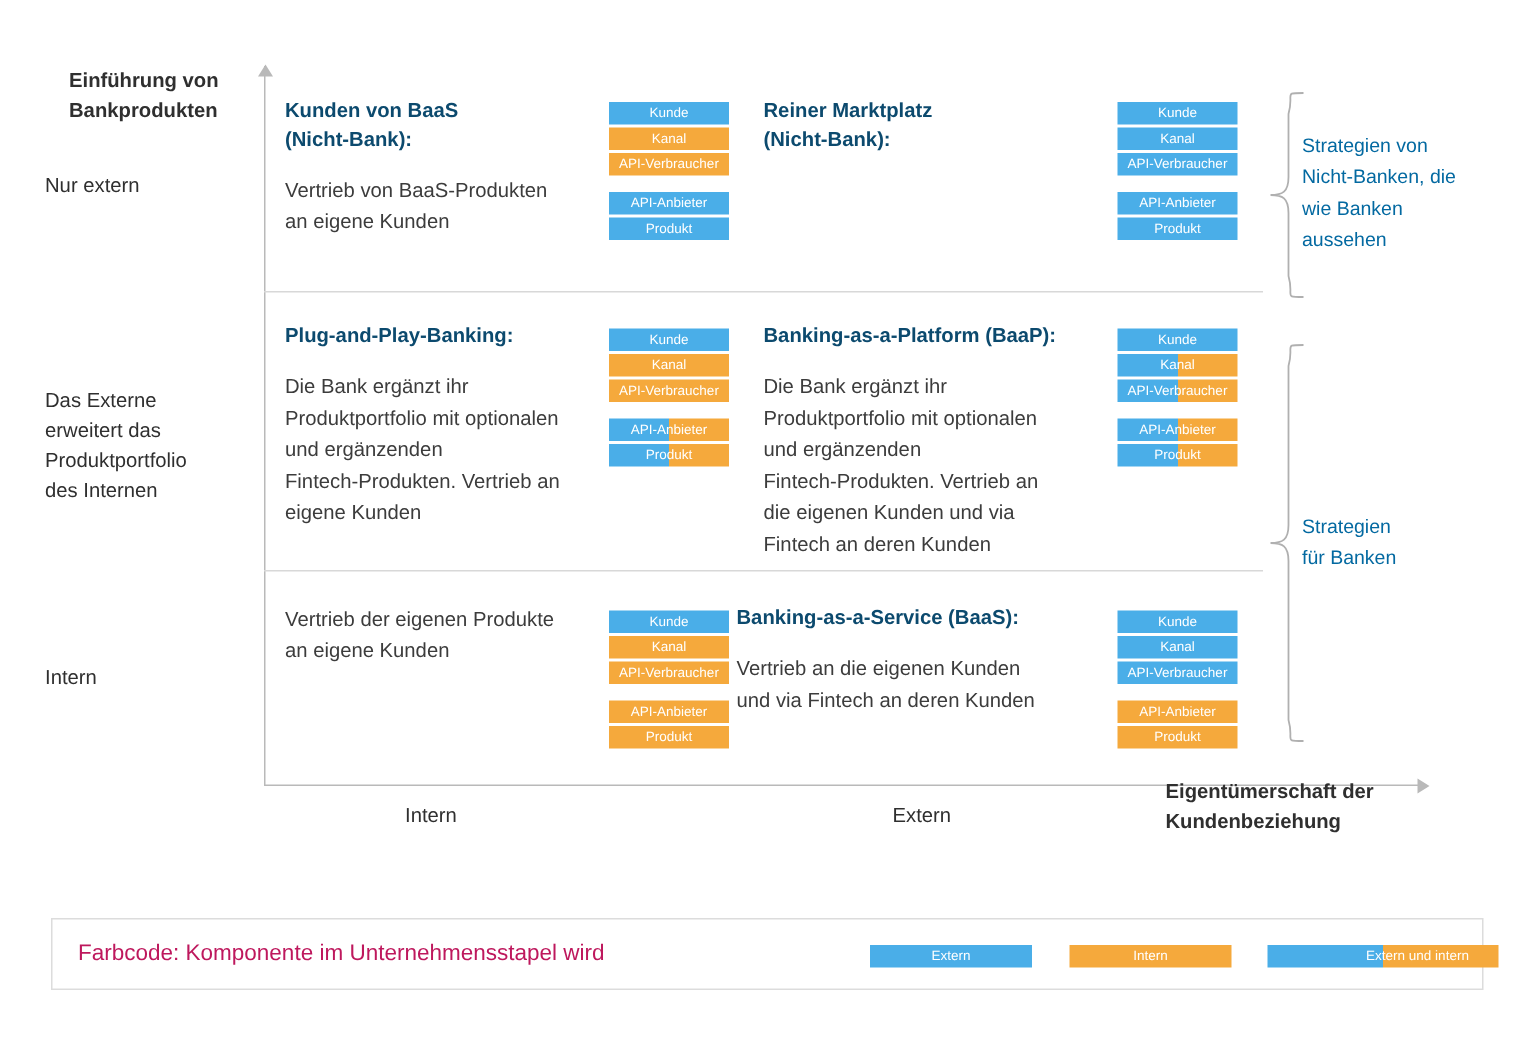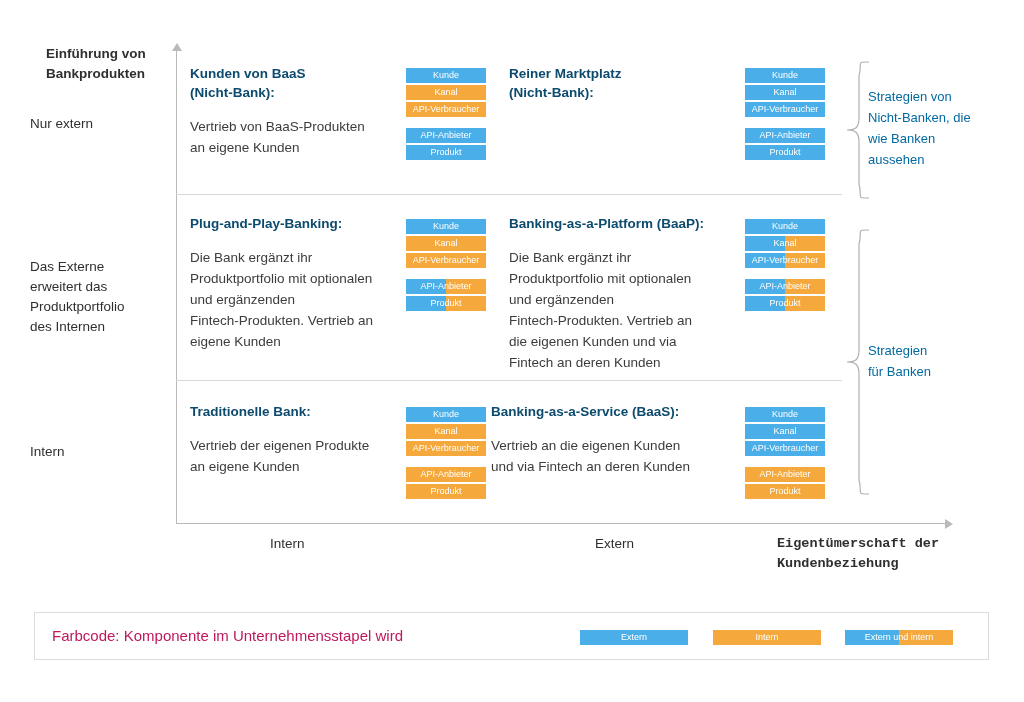--- a/index.html
+++ b/index.html
@@ -166,20 +166,21 @@
     text-align: center;
     font-size: 9px;
     color: #ffffff;
     white-space: nowrap;
   }
   .legend-chip span { position: relative; z-index: 2; }
   .legend-chip.blue   { background: #4aaee8; }
   .legend-chip.orange { background: #f5a93c; }
   .legend-chip.mixed  {
     background: linear-gradient(to right, #4aaee8 0%, #4aaee8 50%, #f5a93c 50%, #f5a93c 100%);
+    padding-left: 46px;
   }
 </style>
 </head>
 <body>
 
 <div class="axis-label-left bold" style="left:30px; top:44px;">Einführung von<br>Bankprodukten</div>
 
 <div class="axis-label-left" style="left:30px; top:114px;">Nur extern</div>
 
 <div class="axis-label-left" style="left:30px; top:257px;">Das Externe<br>erweitert das<br>Produktportfolio<br>des Internen</div>
@@ -257,21 +258,20 @@
         <div class="chip mixed"><span>API-Verbraucher</span></div>
       </div>
       <div class="stack-gap"></div>
       <div class="stack-group">
         <div class="chip mixed"><span>API-Anbieter</span></div>
         <div class="chip mixed"><span>Produkt</span></div>
       </div>
     </div>
 
   <div class="quadrant" style="left:14px; top:358px; width:215px;">
-    <p class="q-title">Traditionelle Bank:</p>
     <p class="q-body">Vertrieb der eigenen Produkte<br>an eigene Kunden</p>
   </div>
   <div class="stack" style="left:230px; top:363px;">
       <div class="stack-group">
         <div class="chip blue"><span>Kunde</span></div>
         <div class="chip orange"><span>Kanal</span></div>
         <div class="chip orange"><span>API-Verbraucher</span></div>
       </div>
       <div class="stack-gap"></div>
       <div class="stack-group">
@@ -304,21 +304,21 @@
 </svg>
 <div class="brace-label" style="left:868px; top:86px;">Strategien von<br>Nicht-Banken, die<br>wie Banken<br>aussehen</div>
 
 <svg class="brace" style="left:845px; top:228px;" width="26" height="270">
   <path d="M 24 2 C 10 2, 18 2, 14 16 L 14 122 C 14 132, 10 134, 2 134 C 10 134, 14 136, 14 146 L 14 252 C 18 266, 10 266, 24 266" fill="none" stroke="#b0b0b0" stroke-width="1.2"></path>
 </svg>
 <div class="brace-label" style="left:868px; top:340px;">Strategien<br>für Banken</div>
 
 <div class="x-caption" style="left:270px; top:534px;">Intern</div>
 <div class="x-caption" style="left:595px; top:534px;">Extern</div>
-<div class="x-caption bold" style="left:777px; top:534px;font-family:Liberation Mono, monospace;">Eigentümerschaft der<br>Kundenbeziehung</div>
+<div class="x-caption bold" style="left:777px; top:518px;">Eigentümerschaft der<br>Kundenbeziehung</div>
 
 <div id="legend">
   <div id="legend-text">Farbcode: Komponente im Unternehmensstapel wird</div>
 
   <div class="legend-chip blue" style="left:545px;">
     <span>Extern</span>
   </div>
   <div class="legend-chip orange" style="left:678px;">
     <span>Intern</span>
   </div>

